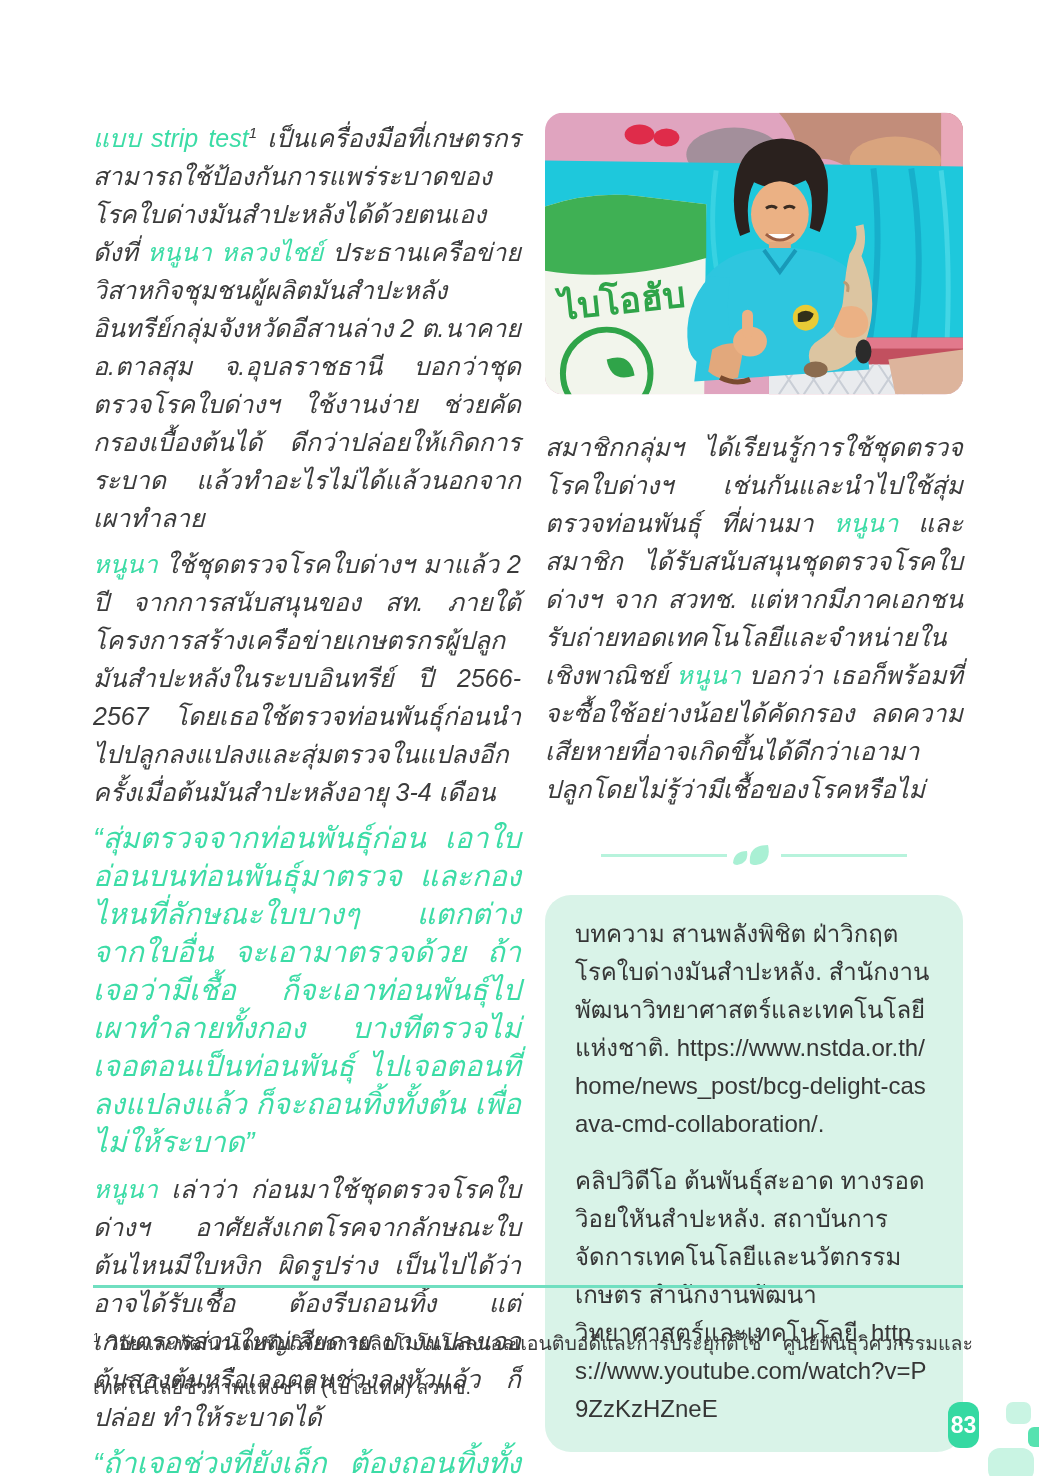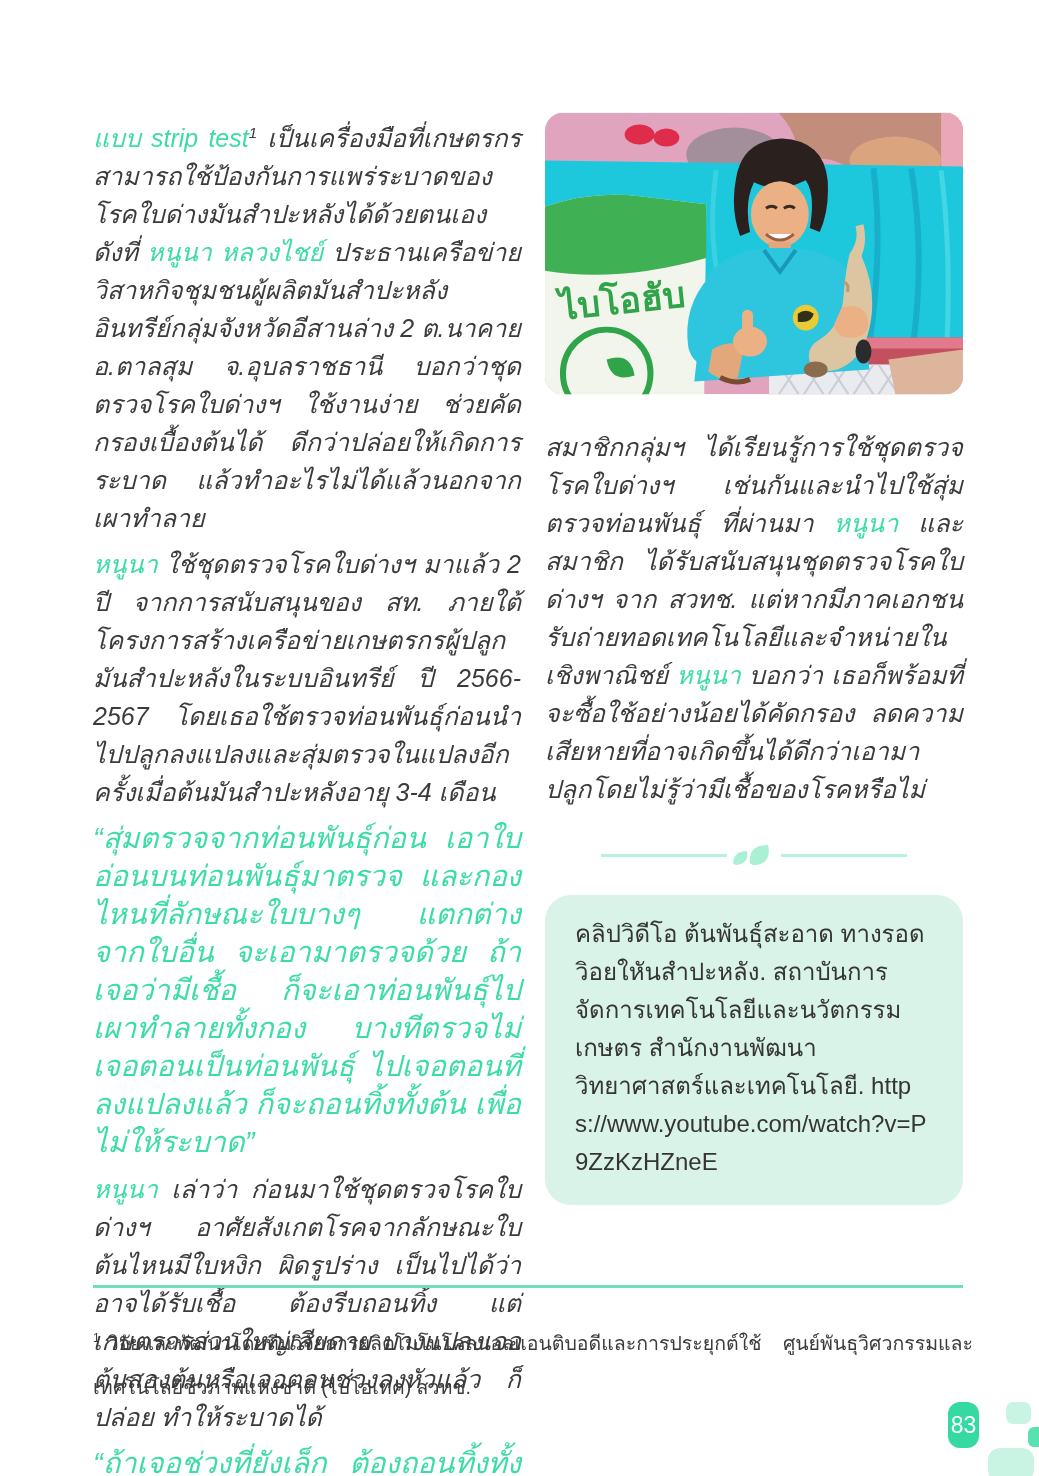--- a/index.html
+++ b/index.html
@@ -40,21 +40,21 @@
   .footnote {
     position:absolute; left:93px; top:1296px; width:880px;
     font-family:Liberation Sans, sans-serif;
     font-size:19.5px; line-height:45px; color:#3b3b3b; text-align:justify;
   }
   .footnote sup { font-size:12px; margin-right:8px; }
 
   .page-badge {
     position:absolute; left:948px; top:1402px; width:31px; height:46px;
     background:#35d9a2; border-radius:12px; color:#ffffff;
-    font-size:23px; font-weight:normal;
+    font-size:23px; font-weight:bold;
     display:flex; align-items:center; justify-content:center;
   }
   .deco-sq-1 { position:absolute; left:1006px; top:1402px; width:25px; height:22px; border-radius:7px;  background:#c9f4e3; }
   .deco-sq-2 { position:absolute; left:1028px; top:1427px; width:18px; height:20px; border-radius:6px;  background:#57e2b0; }
   .deco-sq-3 { position:absolute; left:988px;  top:1448px; width:46px; height:34px; border-radius:12px; background:#c9f4e3; }
 </style>
 </head>
 <body>
 
 <div class="page">
@@ -135,20 +135,21 @@
     <div class="divider">
       <div class="line"></div>
       <svg class="leaves" width="44" height="28" viewBox="0 0 44 28">
         <path d="M1,22 q1,-12 14,-12 q2,12 -10,14 q-3,0 -4,-2 Z" fill="#a9f0d4"></path>
         <path d="M18,22 q-2,-18 18,-18 q4,18 -12,20 q-5,0 -6,-2 Z" fill="#a9f0d4"></path>
       </svg>
       <div class="line"></div>
     </div>
 
     <div class="source-box">
+      <p><span>บทความ สานพลังพิชิต ฝ่าวิกฤตโรคใบด่างมันสำปะหลัง. สำนักงานพัฒนาวิทยาศาสตร์และเทคโนโลยีแห่งชาติ. </span><span class="url">https://www.nstda.or.th/home/news_post/bcg-delight-casava-cmd-collaboration/</span><span>.</span></p>
       <p><span>คลิปวิดีโอ ต้นพันธุ์สะอาด ทางรอดวิอยใหันสำปะหลัง. สถาบันการจัดการเทคโนโลยีและนวัตกรรมเกษตร สำนักงานพัฒนาวิทยาศาสตร์และเทคโนโลยี. </span><span class="url">https://www.youtube.com/watch?v=P9ZzKzHZneE</span><span></span></p>
 
     </div>
   </div>
 
   <div class="footnote-rule"></div>
   <p class="footnote"><sup>1</sup><span>วิจัยและพัฒนาโดยทีมวิจัยการผลิตโมโนโคลนอลแอนติบอดีและการประยุกต์ใช้ ศูนย์พันธุวิศวกรรมและเทคโนโลยีชีวภาพแห่งชาติ (ไบโอเทค) สวทช.</span></p>
 
   <div class="page-badge">83</div>
   <div class="deco-sq-1"></div>

